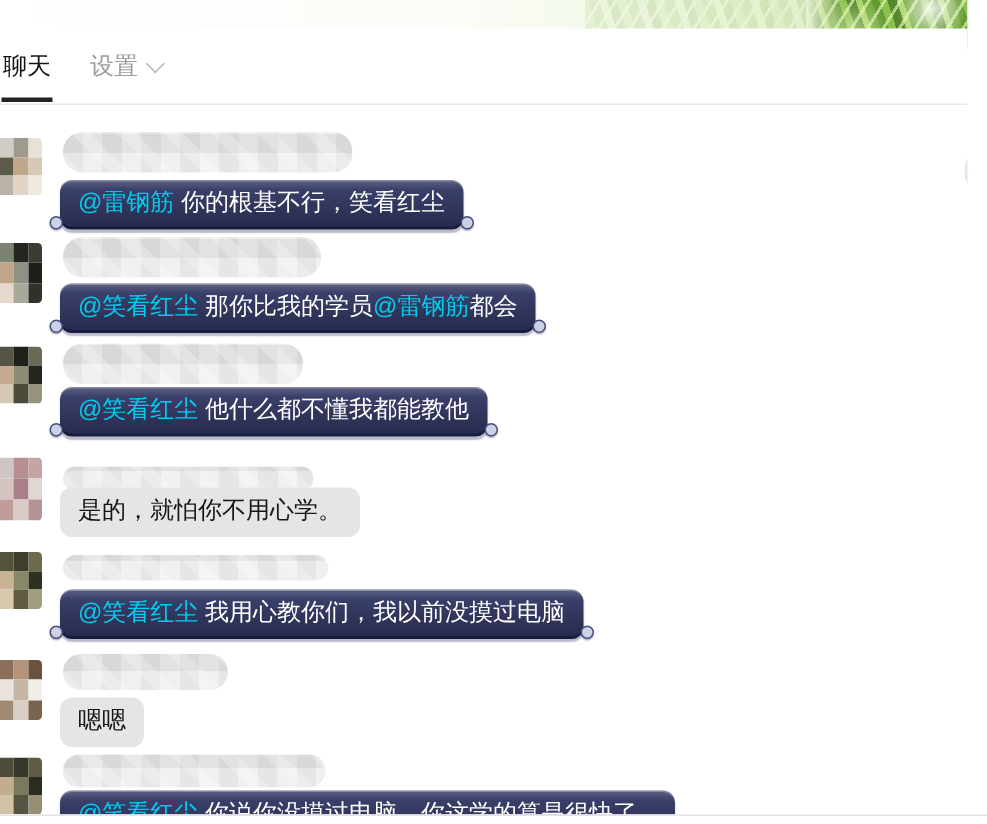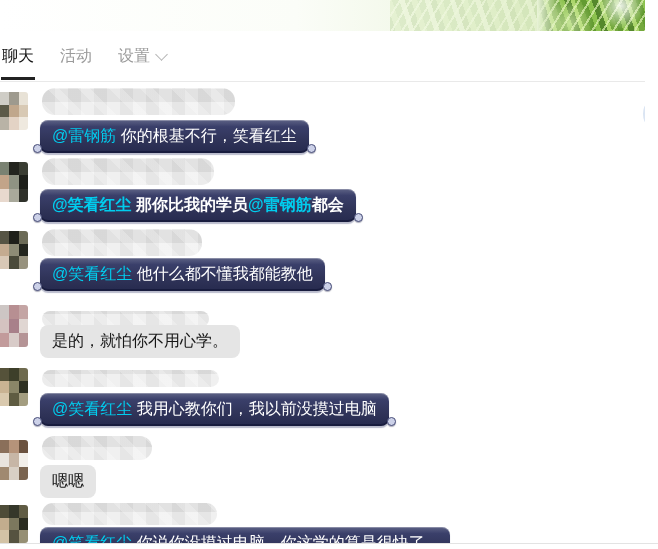--- a/index.html
+++ b/index.html
@@ -30,21 +30,21 @@
     background:linear-gradient(to right,#e9f3d8 0,rgba(233,243,216,0) 100%);
   }
   .grass-faint{
     position:absolute;right:118px;top:0;width:150px;height:33px;opacity:.22;z-index:1;
     background:
       repeating-linear-gradient(-58deg, rgba(228,246,186,.8) 0 2px, rgba(90,140,50,0) 2px 9px),
       repeating-linear-gradient(72deg, #7fae45 0 6px, #b4d878 6px 12px, #8fbd55 12px 19px, #d4e8ab 19px 24px);
   }
   
   .tabbar{
-    position:absolute;left:0;top:31px;width:645px;height:51px;background:#fff;
+    position:absolute;left:0;top:19px;width:645px;height:51px;background:#fff;
     border-bottom:1px solid #e9e9e9;box-sizing:border-box;z-index:4;
   }
   .tabs{display:flex;align-items:flex-end;height:100%;padding-left:1px;}
   .tab{
     position:relative;height:100%;display:flex;align-items:center;
     font-size:16px;color:#9b9b9b;margin-right:24px;cursor:pointer;
     padding:0 1px;white-space:nowrap;
   }
   .tab.active{color:#141414;}
   .tab.active:after{
@@ -111,23 +111,20 @@
 
 <div class="banner">
   <div class="grass-faint"></div>
   <div class="grass"></div>
 </div>
 
 <div class="tabbar">
   <div class="tabs" id="tabs">
       <div class="tab active">
         <span>聊天</span>
-      </div>
-      <div class="tab">
-        <span>活动</span>
       </div>
       <div class="tab">
         <span>设置</span>
         <span class="chevron"></span>
       </div>
     </div>
 </div>
 
 <div class="chat" id="chat">
     <div class="msg">
@@ -151,21 +148,21 @@
         <i style="background: rgb(35, 37, 31);"></i>
         <i style="background: rgb(58, 61, 51);"></i>
         <i style="background: rgb(194, 164, 137);"></i>
         <i style="background: rgb(143, 147, 131);"></i>
         <i style="background: rgb(29, 31, 26);"></i>
         <i style="background: rgb(232, 217, 206);"></i>
         <i style="background: rgb(169, 169, 155);"></i>
         <i style="background: rgb(47, 49, 42);"></i>
       </div>
       <div class="name-blur" style="top: 74px; width: 172px; height: 27px;"></div>
-      <div class="bubble dark" style="top: 105px; font-weight: bold;"><span class="mention">@笑看红尘</span><span class="plain"> 那你比我的学员</span><span class="mention">@雷钢筋</span><span class="plain">都会</span><span class="pin l"></span><span class="pin r"></span></div>
+      <div class="bubble dark" style="top: 105px;"><span class="mention">@笑看红尘</span><span class="plain"> 那你比我的学员</span><span class="mention">@雷钢筋</span><span class="plain">都会</span><span class="pin l"></span><span class="pin r"></span></div>
     </div>
     <div class="msg">
       <div class="avatar" style="top: 147px; height: 38px;">
         <i style="background: rgb(86, 84, 68);"></i>
         <i style="background: rgb(31, 32, 26);"></i>
         <i style="background: rgb(107, 106, 86);"></i>
         <i style="background: rgb(196, 171, 144);"></i>
         <i style="background: rgb(142, 140, 118);"></i>
         <i style="background: rgb(35, 37, 30);"></i>
         <i style="background: rgb(216, 200, 182);"></i>

